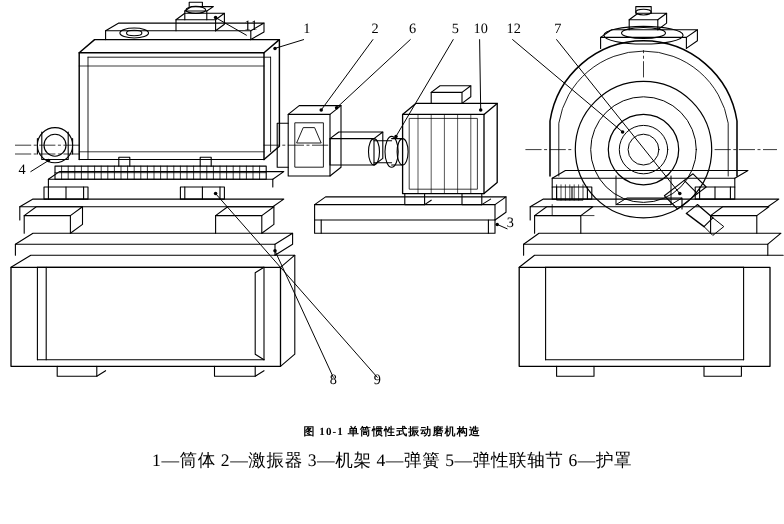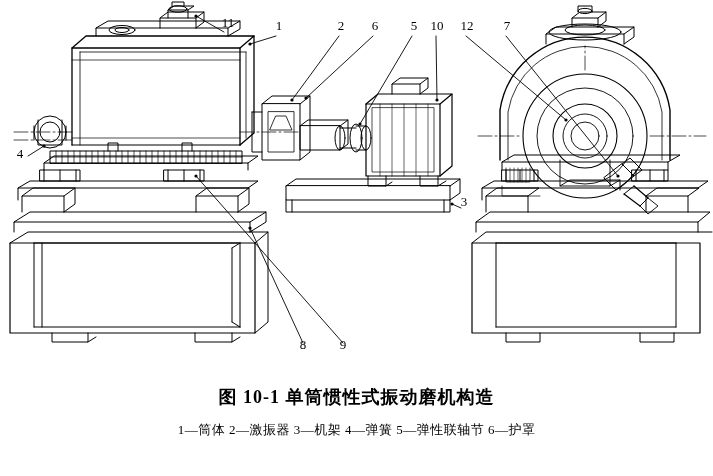--- a/index.html
+++ b/index.html
@@ -28,28 +28,28 @@
     top: 0;
   }
   .caption-block {
     position: absolute;
     left: 0;
     top: 385px;
     width: 713px;
     text-align: center;
   }
   .fig-title {
-    font-size: 18px;
+    font-size: 10px;
     font-weight: bold;
     letter-spacing: 1px;
     color: #000;
     margin-bottom: 10px;
   }
   .legend-line {
-    font-size: 13px;
+    font-size: 16px;
     color: #000;
     line-height: 22px;
     letter-spacing: 0.5px;
     white-space: nowrap;
   }
   .lbl {
     font-family: "Liberation Serif", serif;
     font-size: 13px;
     fill: #000;
   }

